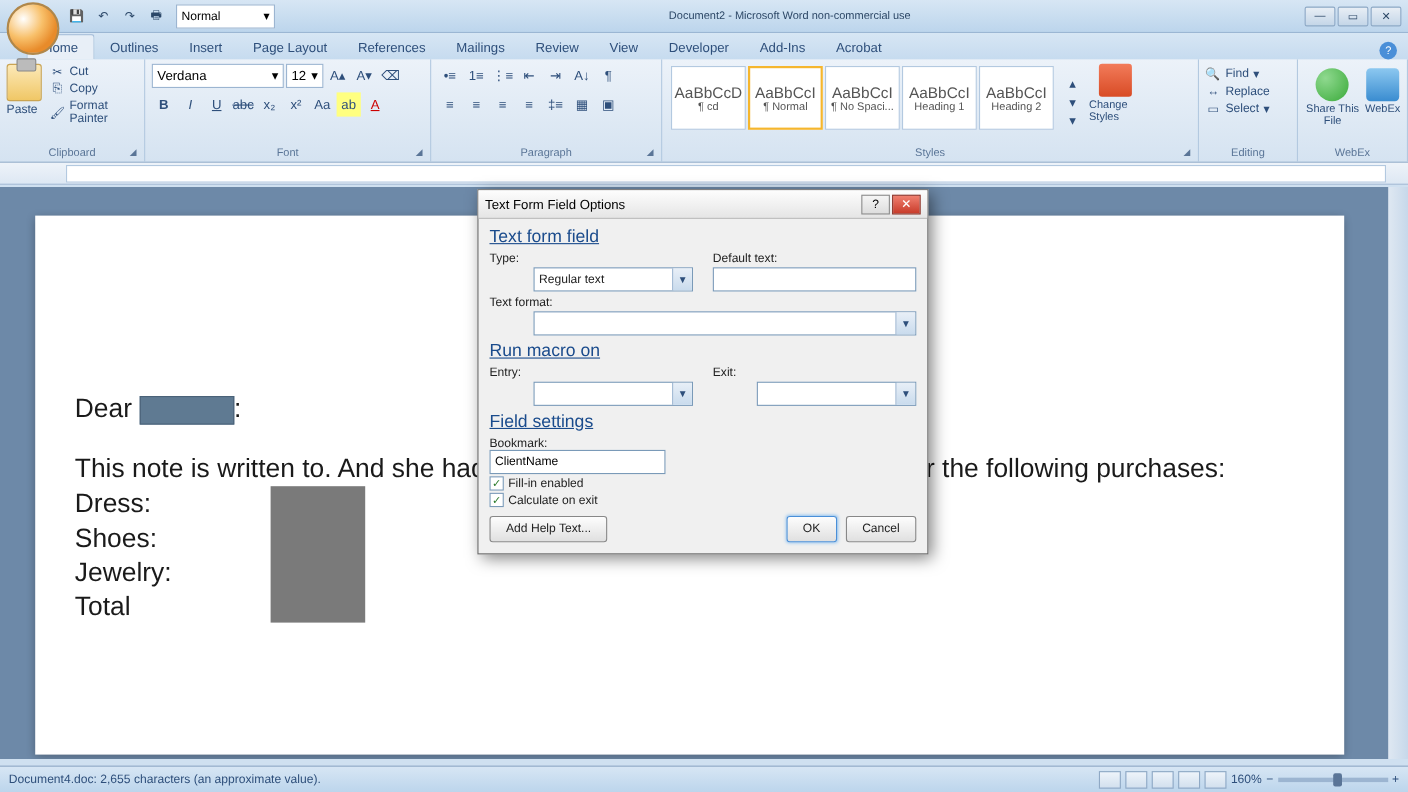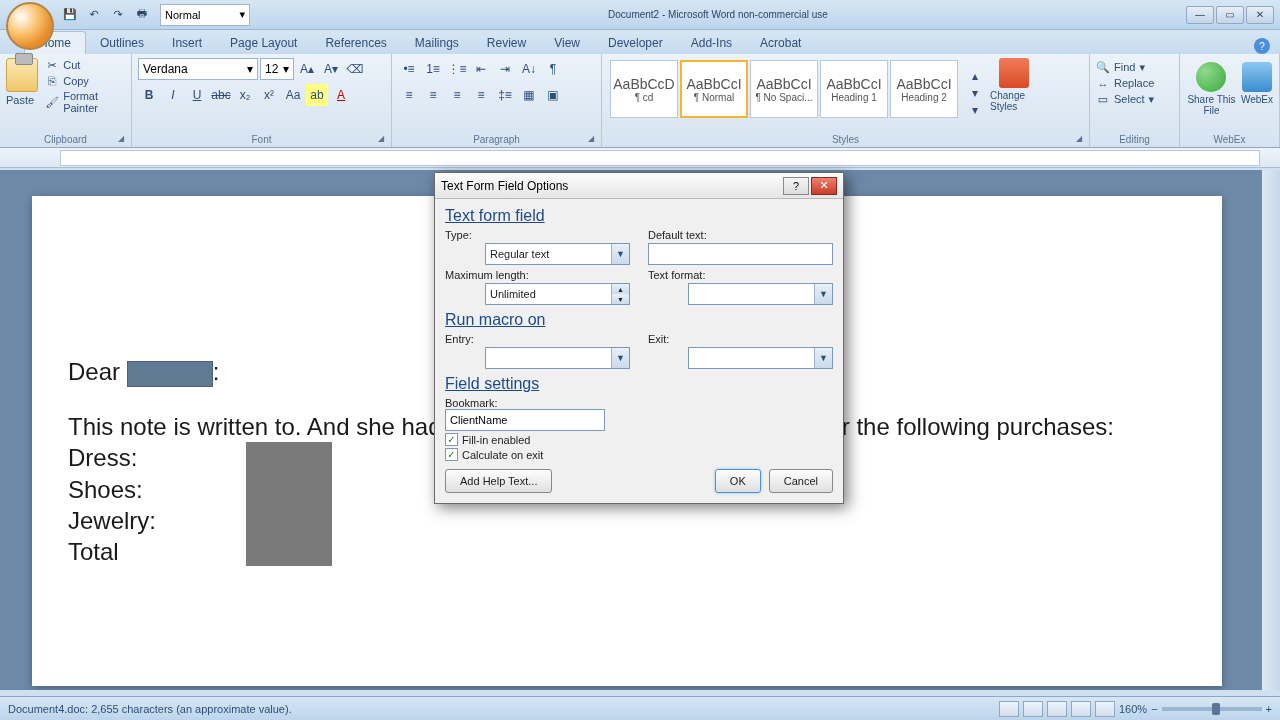--- a/index.html
+++ b/index.html
@@ -328,30 +328,20 @@
               <div class="arrow">▼</div>
             </div>
         </div>
         <div class="col">
           <span>Default text:</span>
           <input class="dlg-input" value="" style="">
         </div>
       </div>
       <div class="row2" style="margin-top:4px">
         <div class="col">
-          <span>Maximum length:</span>
-          <div class="dlg-combo">
-              <span>Unlimited</span>
-              <div class="spinner-btns">
-                <div>▲</div>
-                <div>▼</div>
-              </div>
-            </div>
-        </div>
-        <div class="col">
           <span>Text format:</span>
           <div class="dlg-combo">
               <span></span>
               <div class="arrow">▼</div>
             </div>
         </div>
       </div>
     </div>
     <div class="sect">
       <div class="sect-title">Run macro on</div>

